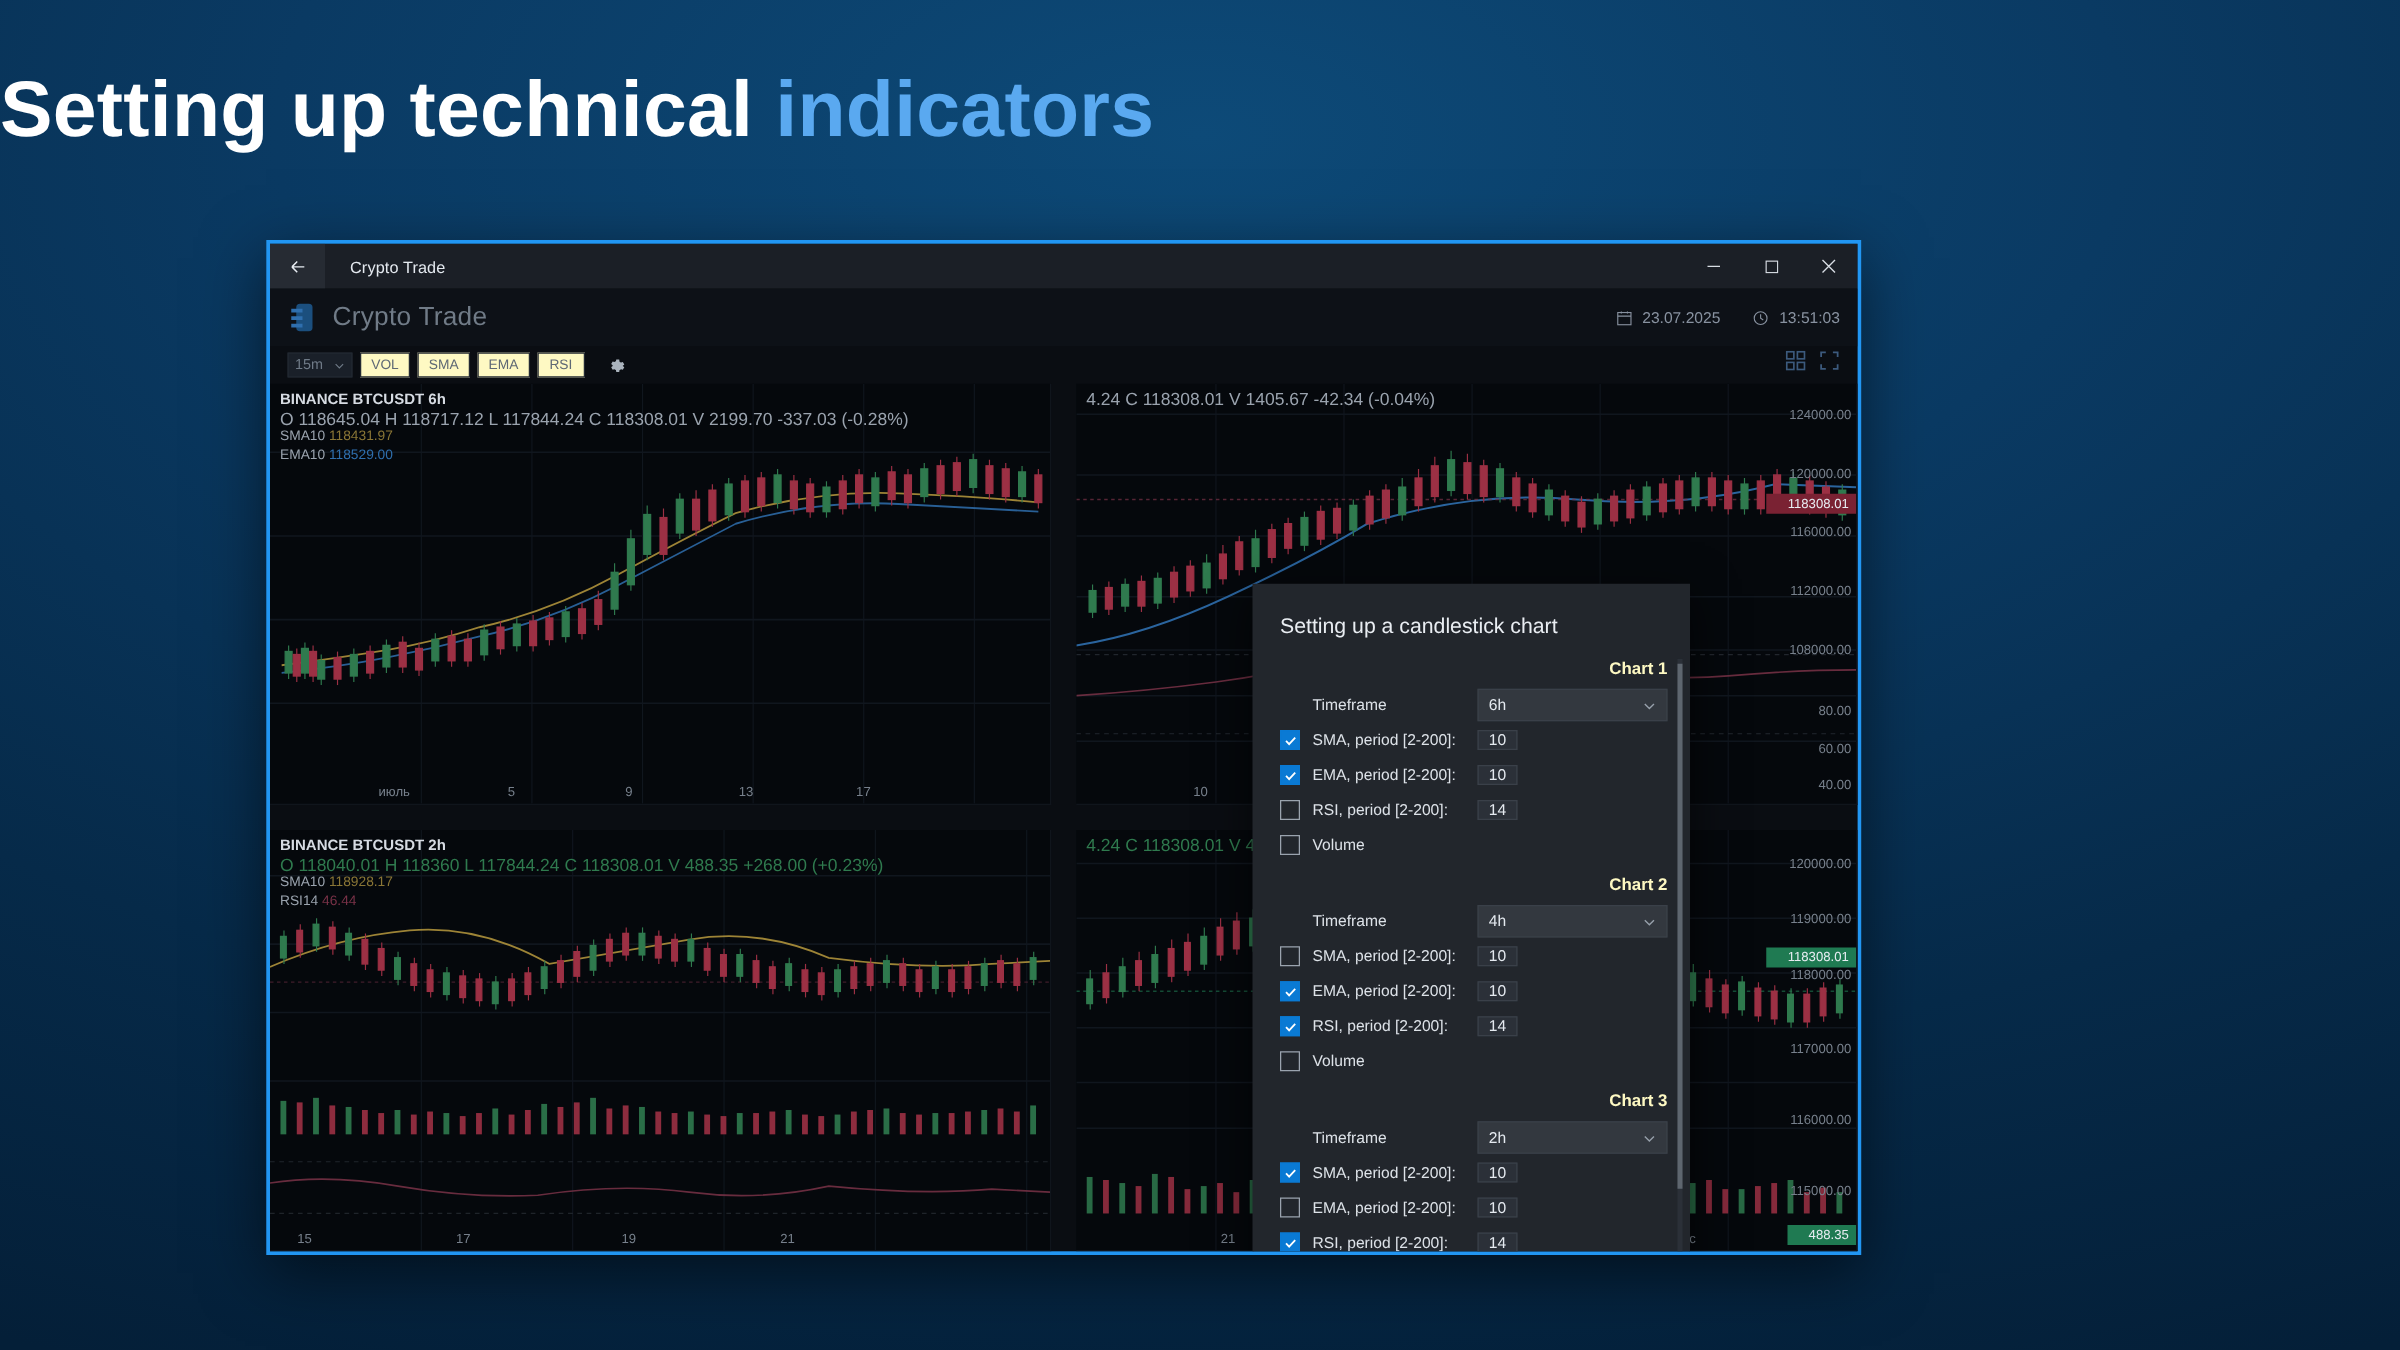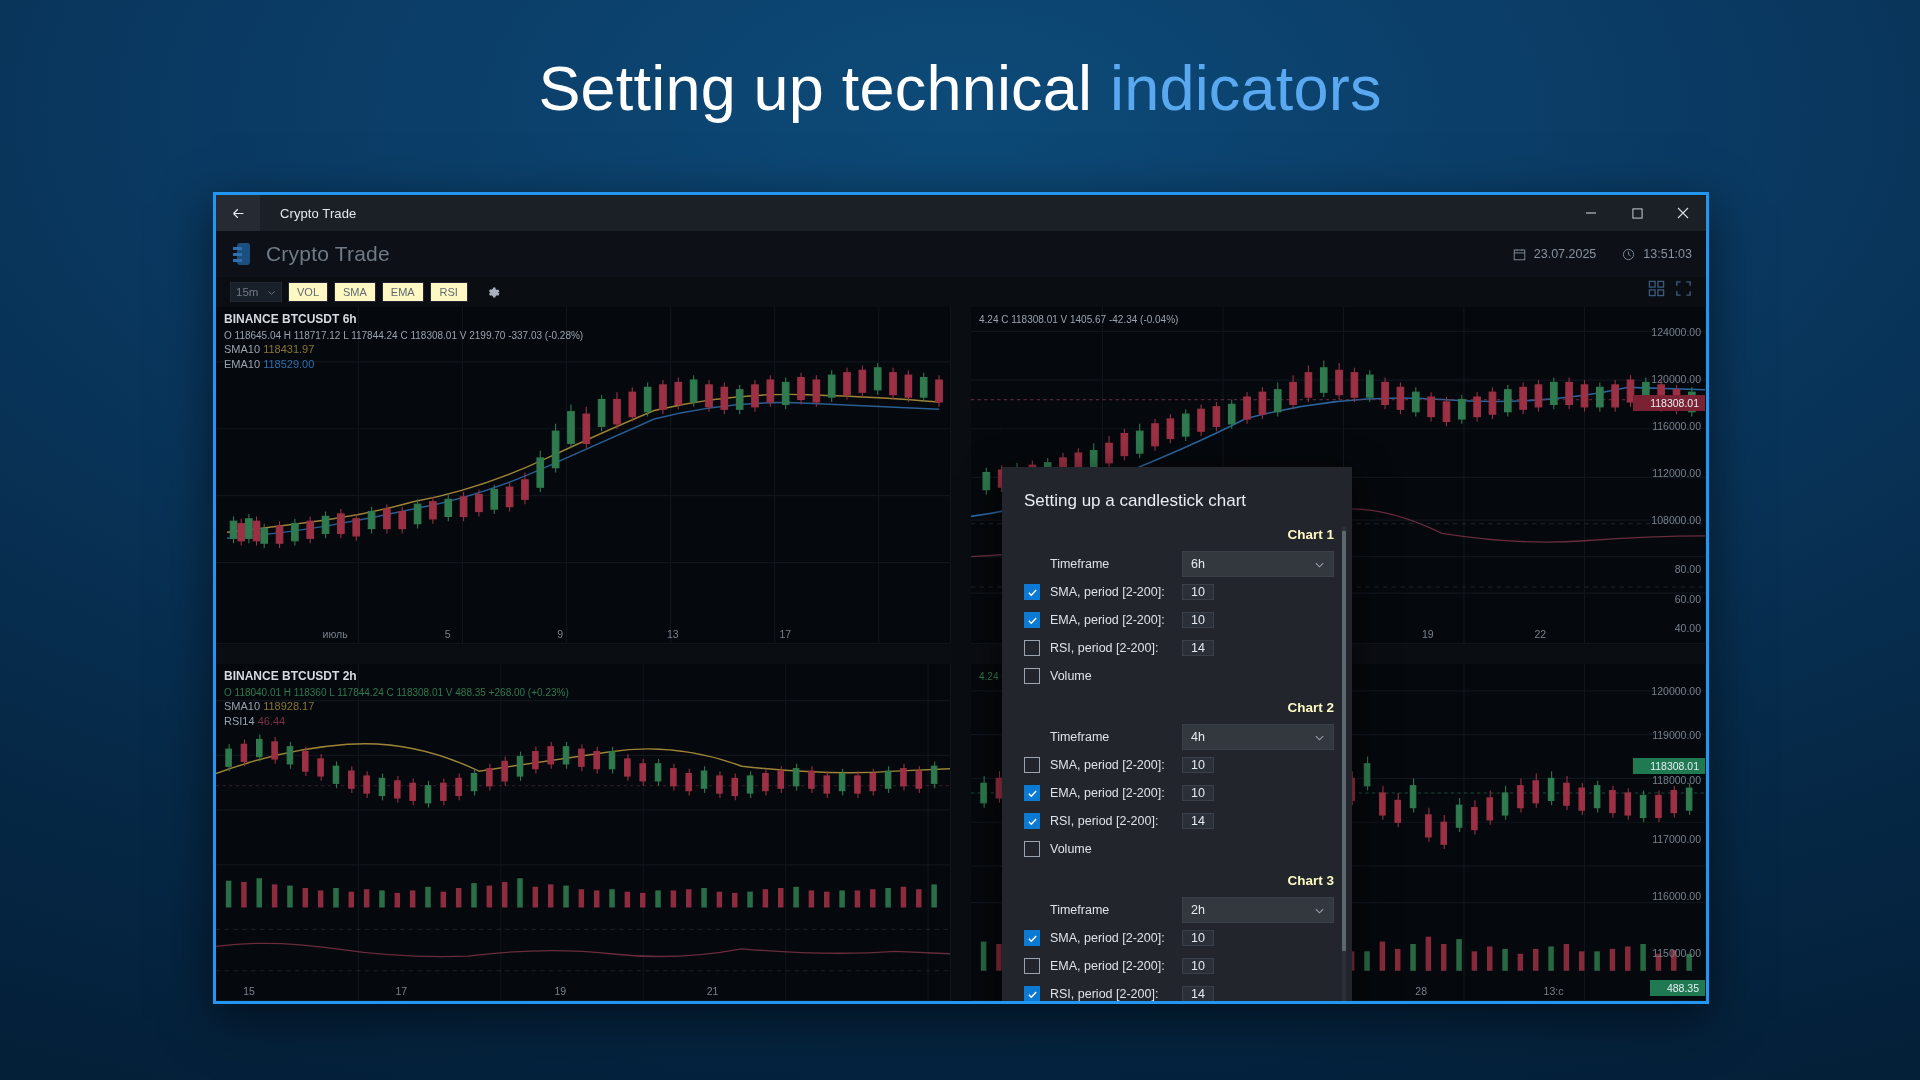--- a/index.html
+++ b/index.html
@@ -7,28 +7,28 @@
     width: 1920px; height: 1080px; overflow: hidden;
     font-family: "Liberation Sans", sans-serif;
   }
   body {
     background: radial-gradient(ellipse 110% 100% at 50% 10%, #0d4a78 0%, #0a3a63 35%, #062a49 70%, #041f38 100%);
   }
 
   
   .slide-title {
     position: absolute; top: 52px; left: 0; width: 1920px;
-    text-align: center; font-size: 63px; font-weight: 400;
+    text-align: left; font-size: 63px; font-weight: 700;
     color: #ffffff; letter-spacing: 0.2px; white-space: nowrap;
   }
   .slide-title .accent { color: #5aa9f0; }
 
   
   .window {
-    position: absolute; left: 213px; top: 192px; width: 1496px; height: 812px;
+    position: absolute; left: 213px; top: 192px; width: 1276px; height: 812px;
     background: #0d1117; border: 3px solid #2196f3;
     box-shadow: 0 14px 48px rgba(0,0,0,.55);
     overflow: hidden;
   }
   .titlebar {
     height: 36px; background: #1b1f26; display: flex; align-items: center;
     position: relative; flex: none;
   }
   .tb-back {
     width: 44px; height: 36px; display: flex; align-items: center; justify-content: center;
@@ -87,21 +87,21 @@
   
   .grid {
     position: absolute; top: 76px; left: 0; right: 0; bottom: 0;
     display: grid; grid-template-columns: 1fr 1fr; grid-template-rows: 1fr 1fr; gap: 20px;
   }
   .pane { position: relative; background: #05080c; overflow: hidden; border-right: 1px solid #10151c; border-bottom: 1px solid #10151c; }
   .pane-svg { position: absolute; inset: 0; width: 100%; height: 100%; }
 
   .pane-info { position: absolute; left: 8px; top: 6px; z-index: 6; line-height: 13.5px; }
   .pi-sym { font-size: 12px; font-weight: bold; color: #d6dbe2; margin-bottom: 2px; }
-  .pi-ohlc { font-size: 10px; color: #9aa3ae; white-space: nowrap; }
+  .pi-ohlc { font-size: 14px; color: #9aa3ae; white-space: nowrap; }
   .pi-ohlc.up { color: #2f7a4e; }
   .pi-ind { font-size: 11px; margin-top: 1px; }
   .pi-ind .lbl { color: #9aa3ae; }
   .pi-sma { color: #8a7636; }
   .pi-ema { color: #2f6fae; }
   .pi-rsi { color: #7a3248; }
 
   .y-axis { position: absolute; right: 0; top: 0; bottom: 0; width: 72px; z-index: 5; }
   .y-tick {
     position: absolute; right: 4px; font-size: 10.5px; color: #77808c;

